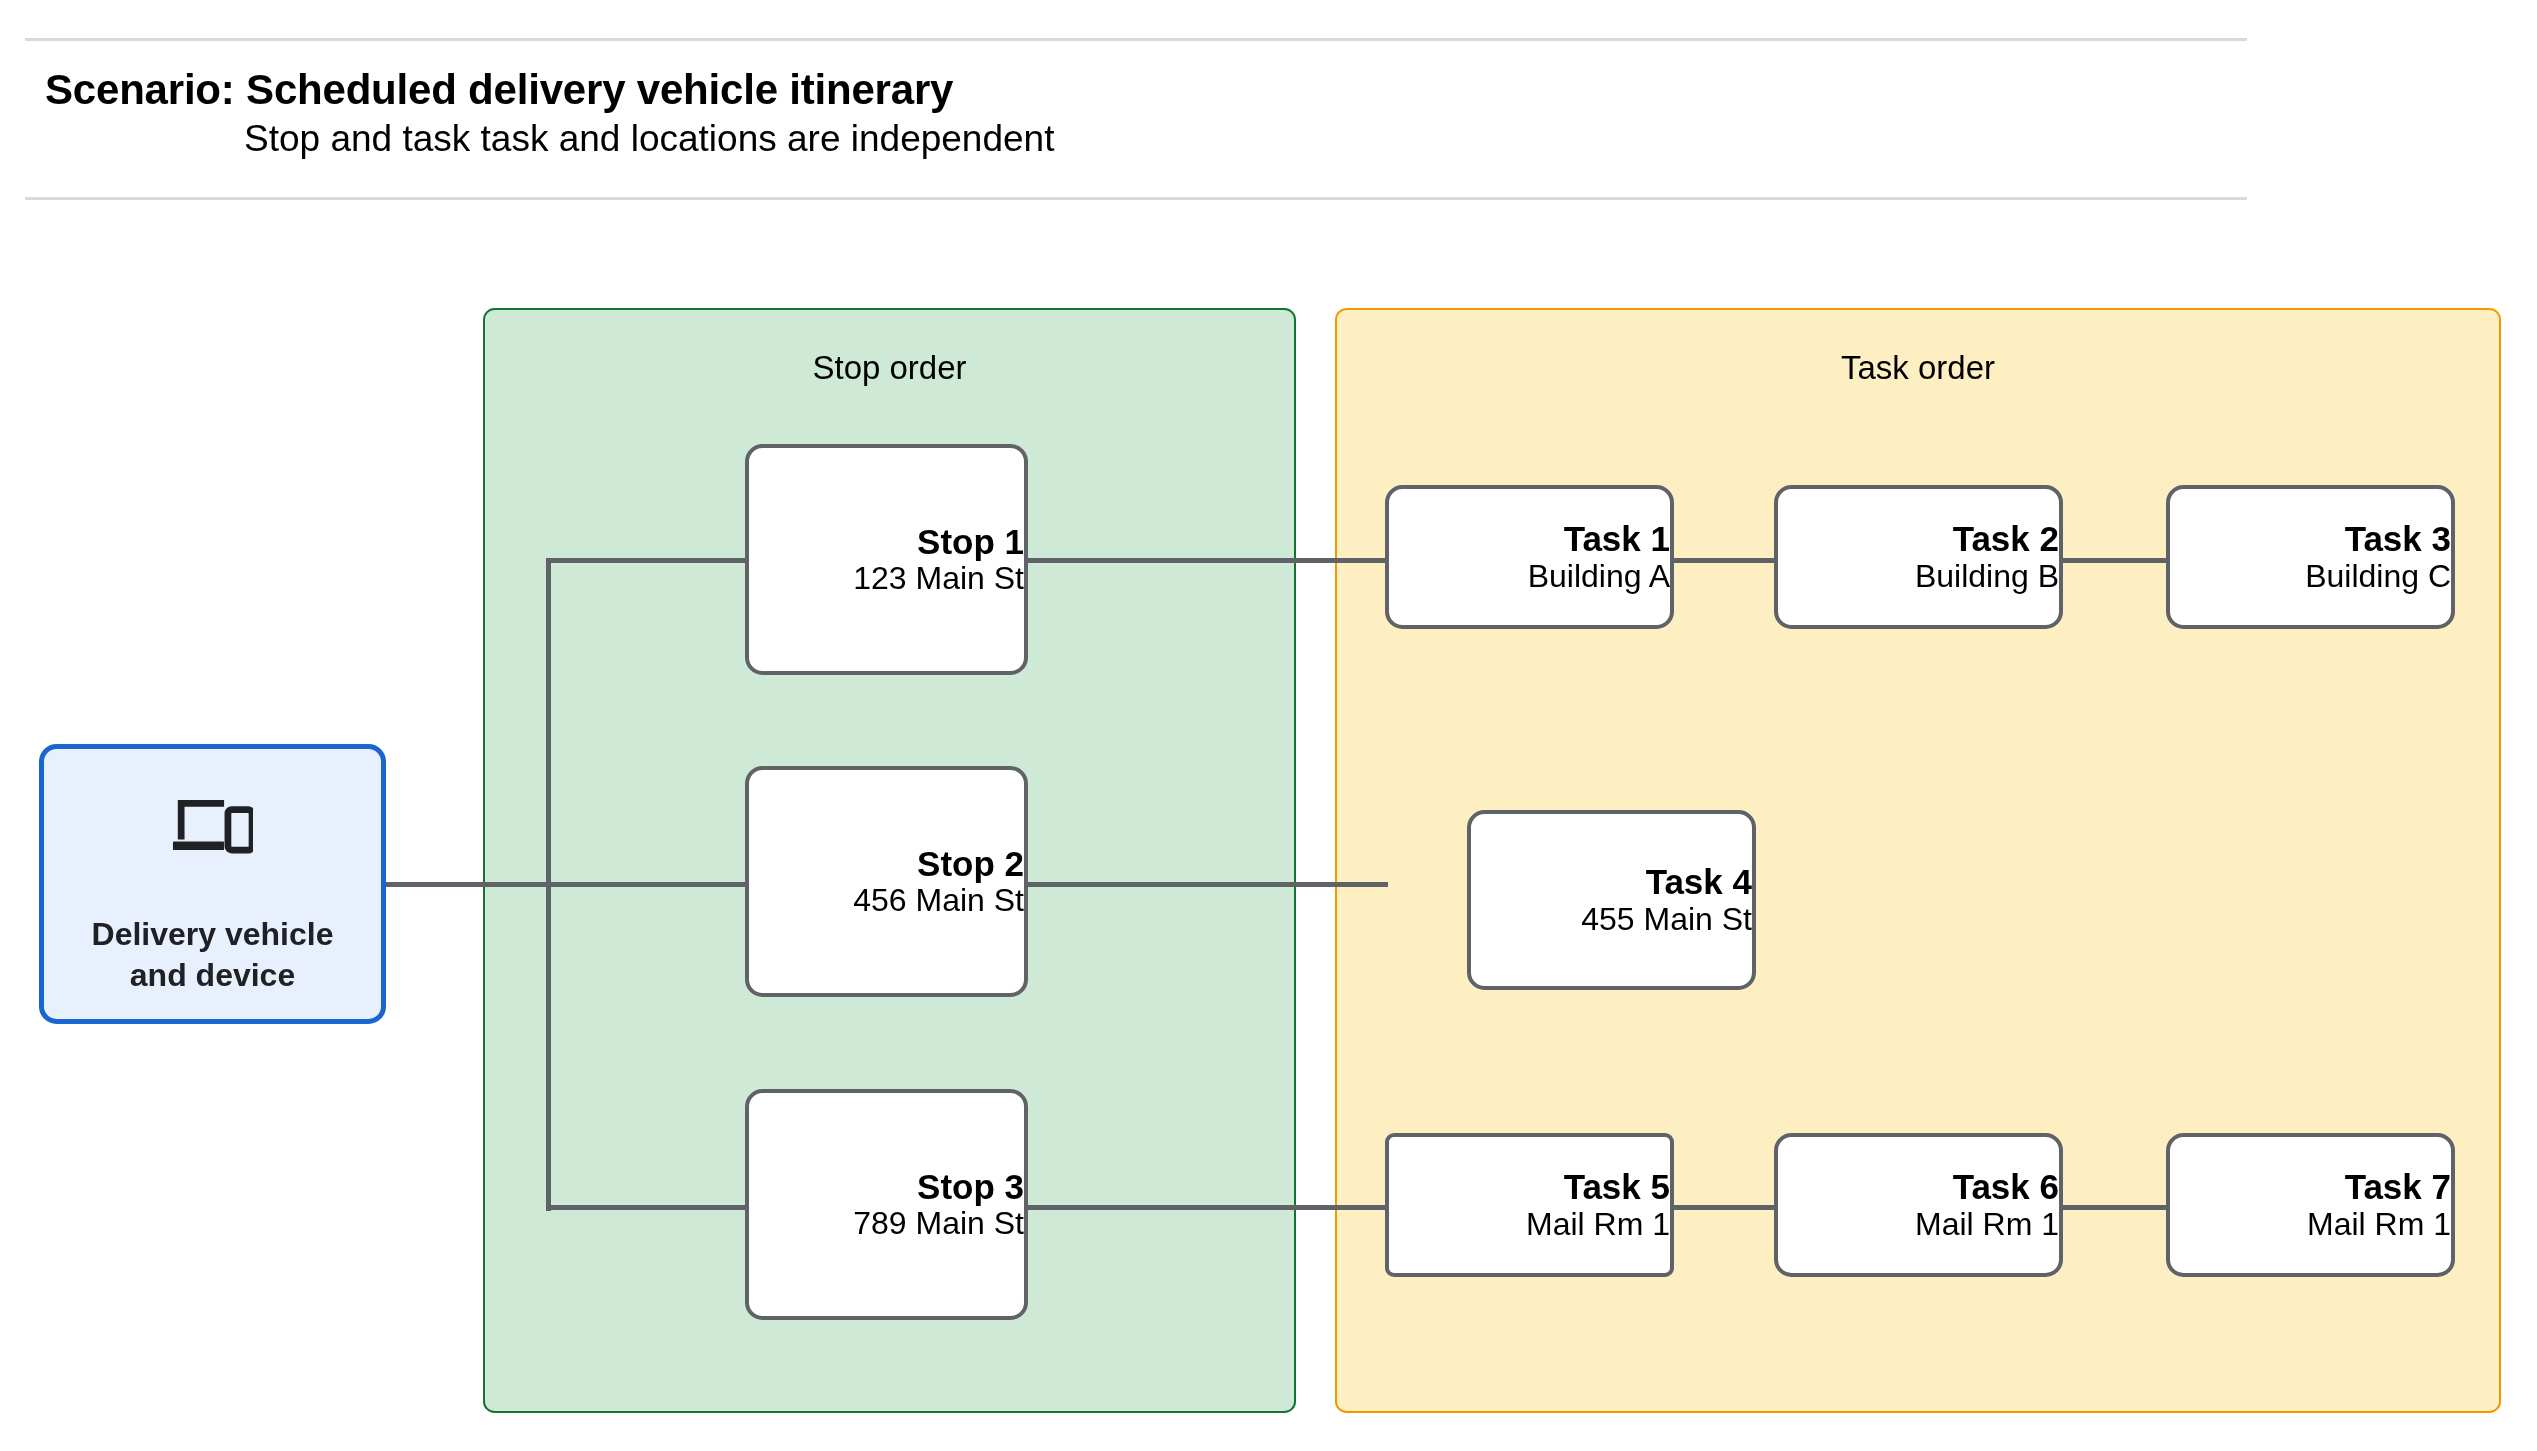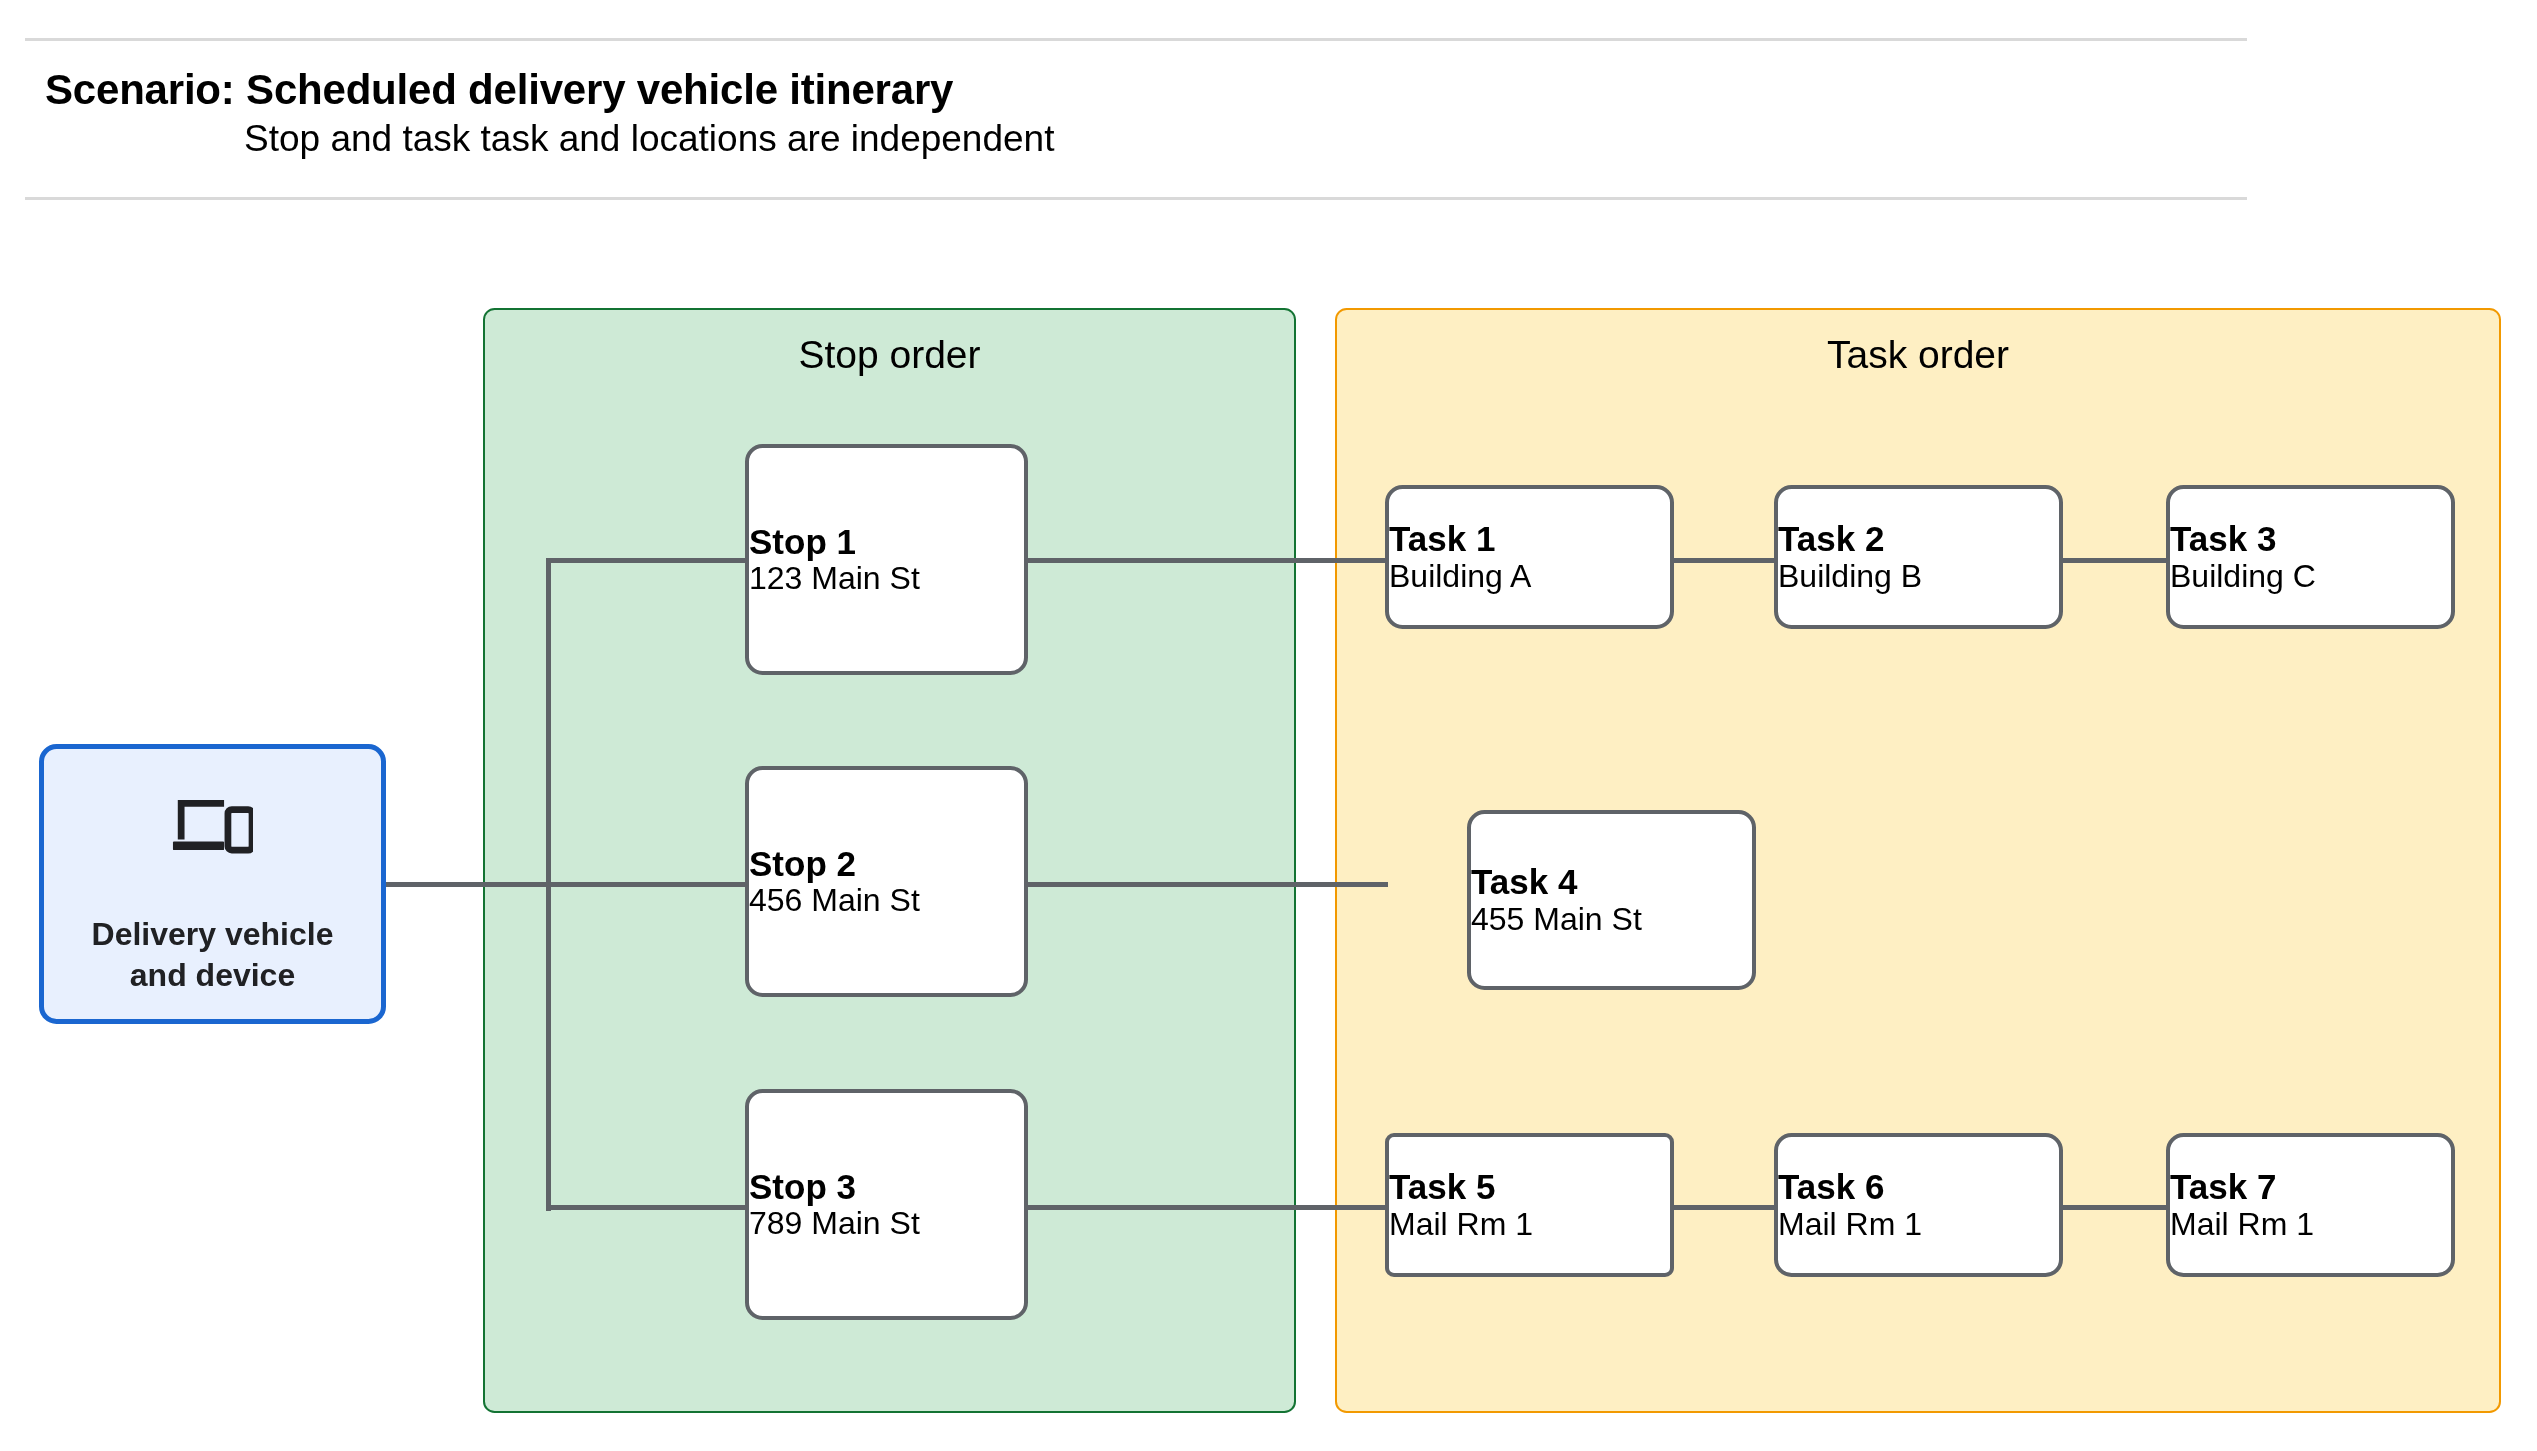--- a/index.html
+++ b/index.html
@@ -69,23 +69,23 @@
     top: 308px;
     width: 1166px;
     height: 1105px;
     background: #feefc3;
     border: 2.9px solid #f29900;
   }
   .lane-title {
     position: absolute;
     left: 0;
     right: 0;
-    top: 23px;
+    top: 39px;
     text-align: center;
-    font-size: 39px;
+    font-size: 33px;
     font-weight: 400;
     color: #000000;
   }
 
   
   .line {
     position: absolute;
     background: #5f6368;
   }
   .line-h { height: 4.8px; }
@@ -93,21 +93,21 @@
 
   
   .node {
     position: absolute;
     box-sizing: border-box;
     background: #ffffff;
     border: 4.8px solid #5f6368;
     border-radius: 17.5px;
     display: flex;
     flex-direction: column;
-    align-items: flex-start;
+    align-items: flex-end;
     justify-content: center;
     z-index: 3;
   }
   .node .n-title {
     font-size: 35px;
     font-weight: 700;
     color: #000000;
     line-height: 1.12;
   }
   .node .n-sub {

